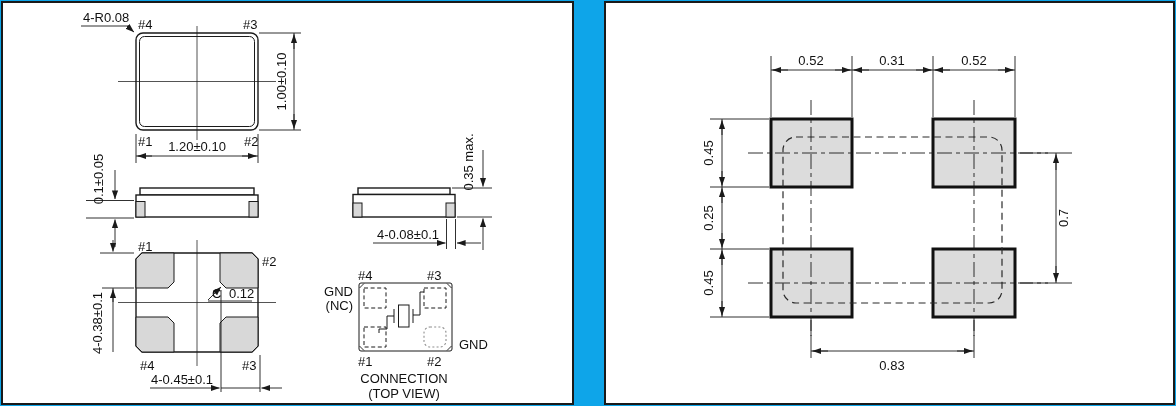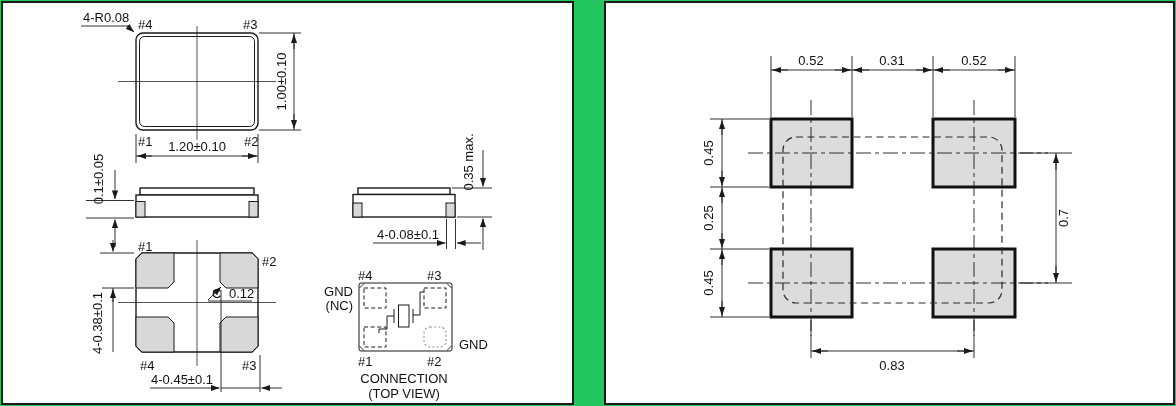--- a/index.html
+++ b/index.html
@@ -1,16 +1,16 @@
 <!DOCTYPE html>
 <html><head>
 <meta charset="utf-8">
 <style>
   html,body{margin:0;padding:0;background:#fff;}
-  #stage{position:relative;width:1176px;height:406px;background:#22c55e;overflow:hidden;
+  #stage{position:relative;width:1176px;height:406px;background:#0ea5e9;overflow:hidden;
          font-family:"Liberation Sans",sans-serif;}
   svg{position:absolute;top:0;display:block;}
   #pkg-svg{left:0;}
   #land-svg{left:580px;}
   text{font-family:"Liberation Sans",sans-serif;font-size:13px;fill:#111;}
   .mid{text-anchor:middle;}
   .end{text-anchor:end;}
   .o  {fill:#fff;stroke:#1a1a1a;stroke-width:1.4;}
   .o2 {fill:none;stroke:#1a1a1a;stroke-width:1;}
   .pad{fill:#d8d8d8;stroke:#1a1a1a;stroke-width:1;}

